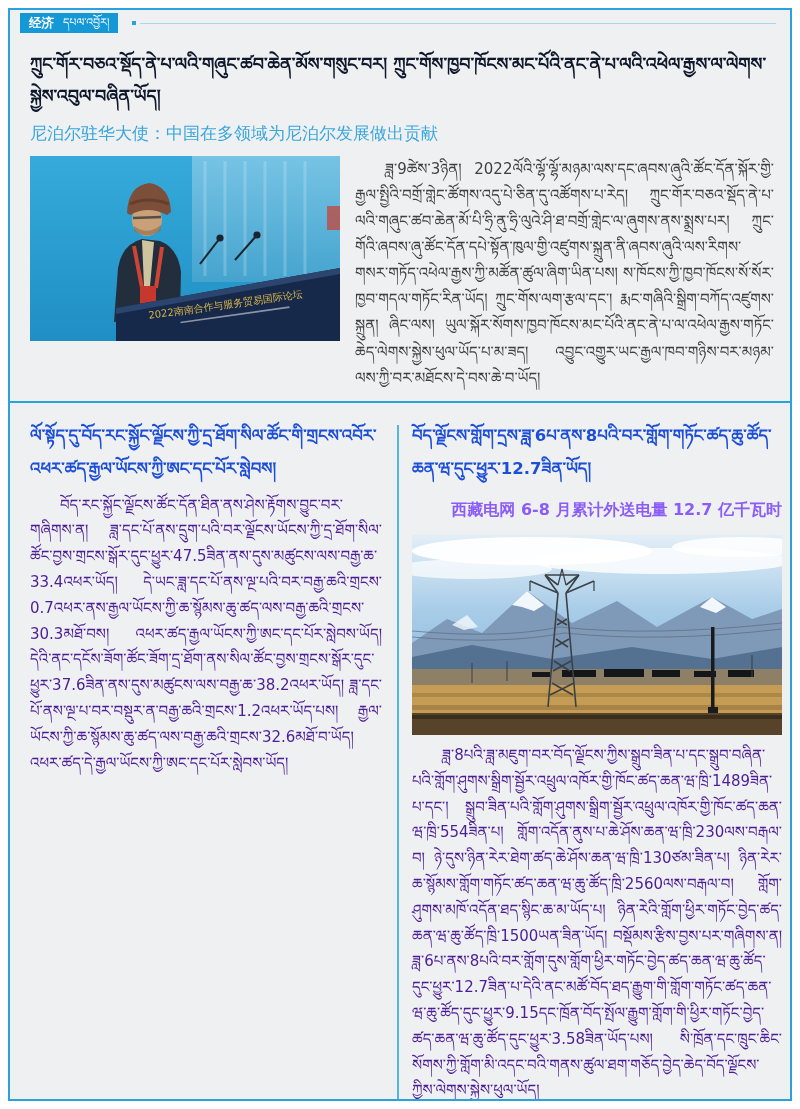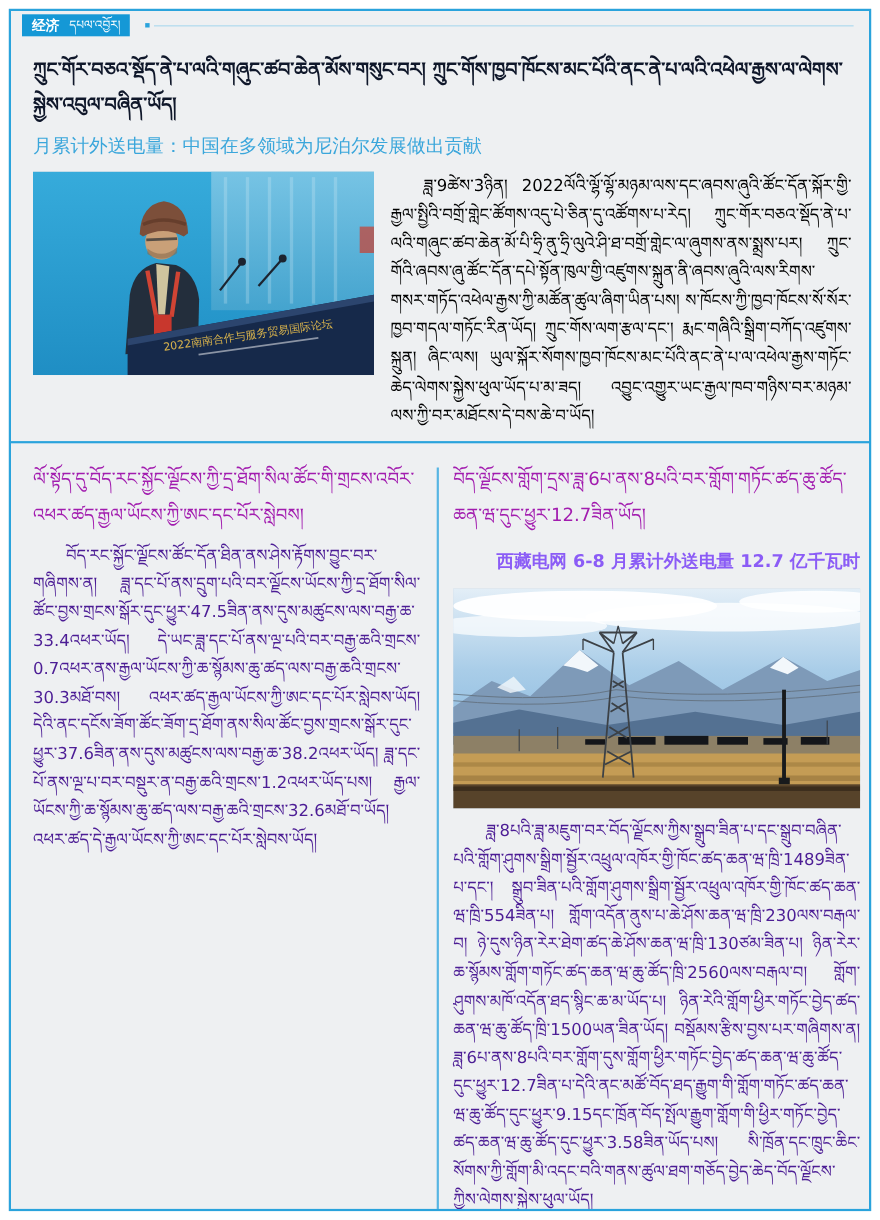--- a/index.html
+++ b/index.html
@@ -26,31 +26,31 @@
   .top-article { margin: 14px 16px 0 20px; }
   .headline-bo {
     font-size: 17.5px; font-weight: 600; color: #0f172a;
     line-height: 1.85; text-align: left;
   }
   .subtitle-zh { color: #3aa6db; font-size: 17px; margin-top: 9px; line-height: 1.3; font-weight: normal; }
   .top-flex { display: flex; margin-top: 12px; gap: 15px; }
   .photo1 { flex: none; width: 310px; height: 185px; background: #d8dde2; }
   .photo1 svg { display: block; }
   .body-bo {
-    flex: 1; font-size: 15px; color: #000000; line-height: 1.74;
+    flex: 1; font-size: 15px; color: #404040; line-height: 1.74;
     text-align: justify; text-indent: 2em;
   }
   .section-divider { border: 0; border-top: 2px solid #2aa3dc; margin: 10px 0 0 0; }
   
   .columns { display: flex; margin: 16px 16px 0 20px; }
   .col-left { width: 352px; flex: none; }
   .col-divider { width: 2px; background: #57b5e3; margin: 6px 13px 0 15px; flex: none; }
   .col-right { flex: 1; }
   .col-headline {
-    font-size: 16.5px; font-weight: 400; color: #a21caf; line-height: 2.0;
+    font-size: 16.5px; font-weight: 700; color: #1d4ed8; line-height: 2.0;
   }
   .col-sub-left { color: #3aa6db; font-size: 17px; line-height: 1.45; margin-top: 22px; width: 250px; }
   .col-sub-right { color: #8b5cf6; font-size: 16px; line-height: 1.4; margin-top: 14px; text-align: right; }
   .col-body {
     font-size: 15px; color: #4c1d95; line-height: 1.72;
     text-align: justify; text-indent: 2em; margin-top: 8px;
   }
   .photo2 { width: 370px; height: 200px; margin-top: 14px; background: #cfdbe6; }
   .photo2 svg { display: block; }
 </style>
@@ -66,21 +66,21 @@
         <span class="bo">དཔལ་འབྱོར།</span>
       </div>
       <div class="header-rule">
         <span class="dot"></span>
         <span class="line"></span>
       </div>
     </div>
 
     <section class="top-article">
       <h1 class="headline-bo">ཀྲུང་གོར་བཅའ་སྡོད་ནེ་པ་ལའི་གཞུང་ཚབ་ཆེན་མོས་གསུང་བར། ཀྲུང་གོས་ཁྱབ་ཁོངས་མང་པོའི་ནང་ནེ་པ་ལའི་འཕེལ་རྒྱས་ལ་ལེགས་སྐྱེས་འབུལ་བཞིན་ཡོད།</h1>
-      <h2 class="subtitle-zh">月累计外送电量：中国在多领域为尼泊尔发展做出贡献</h2>
+      <h2 class="subtitle-zh">尼泊尔驻华大使：中国在多领域为尼泊尔发展做出贡献</h2>
       <div class="top-flex">
 
         <figure class="photo1">
           <svg viewBox="0 0 310 185" width="310" height="185">
             <defs>
               <linearGradient id="pg1" x1="0" y1="0" x2="0" y2="1">
                 <stop offset="0" stop-color="#36abdb"></stop>
                   <stop offset="1" stop-color="#1f8ec4"></stop>
               </linearGradient>
               <linearGradient id="pg2" x1="0" y1="0" x2="0" y2="1">

